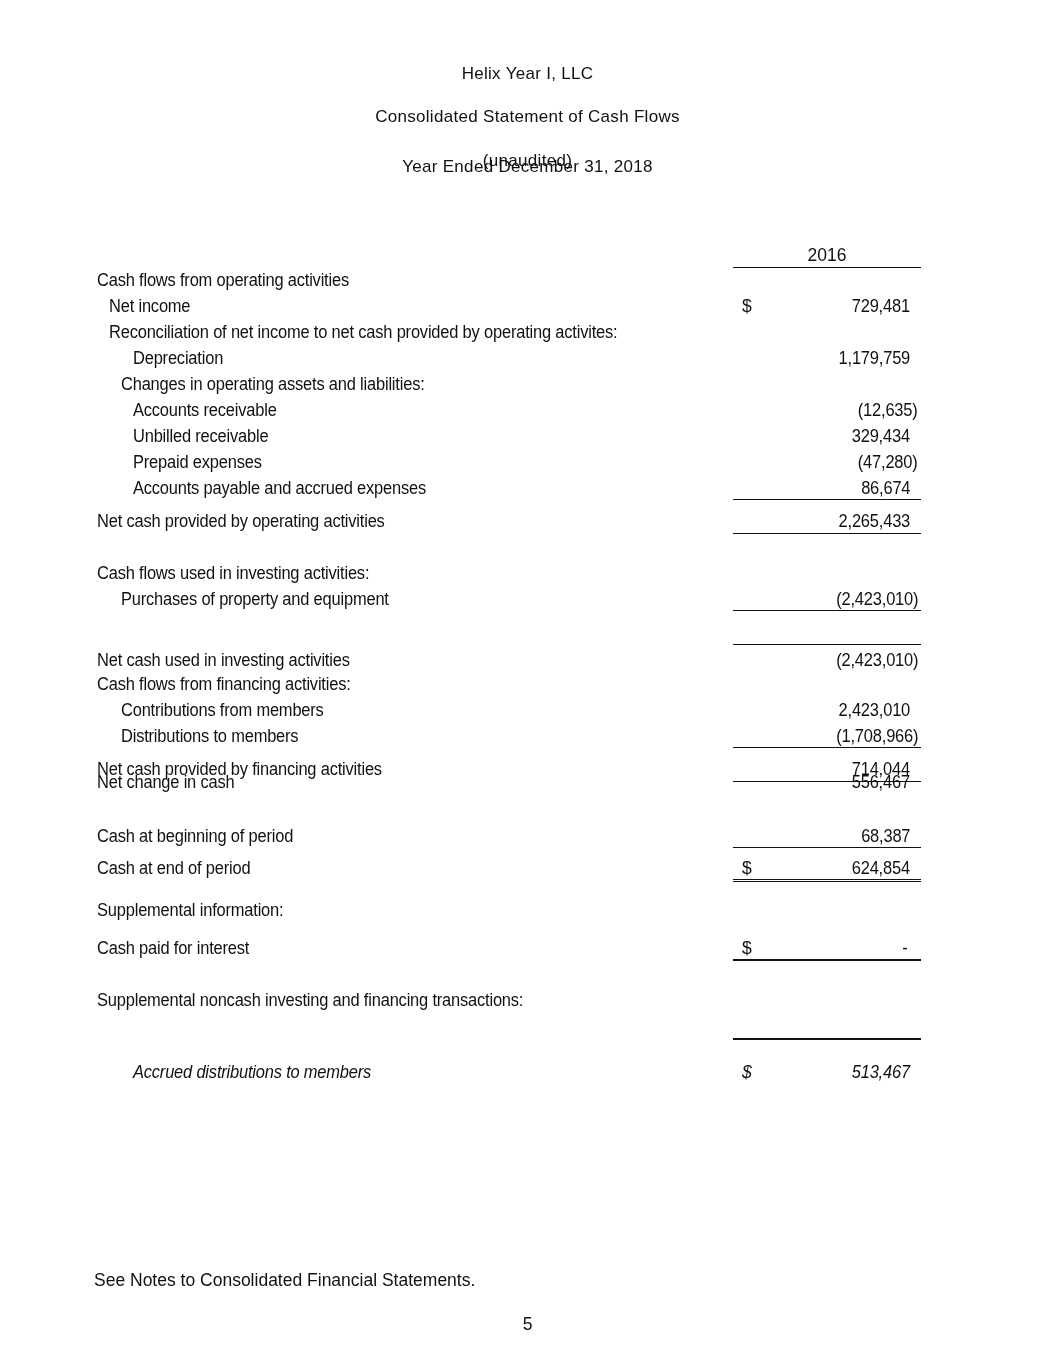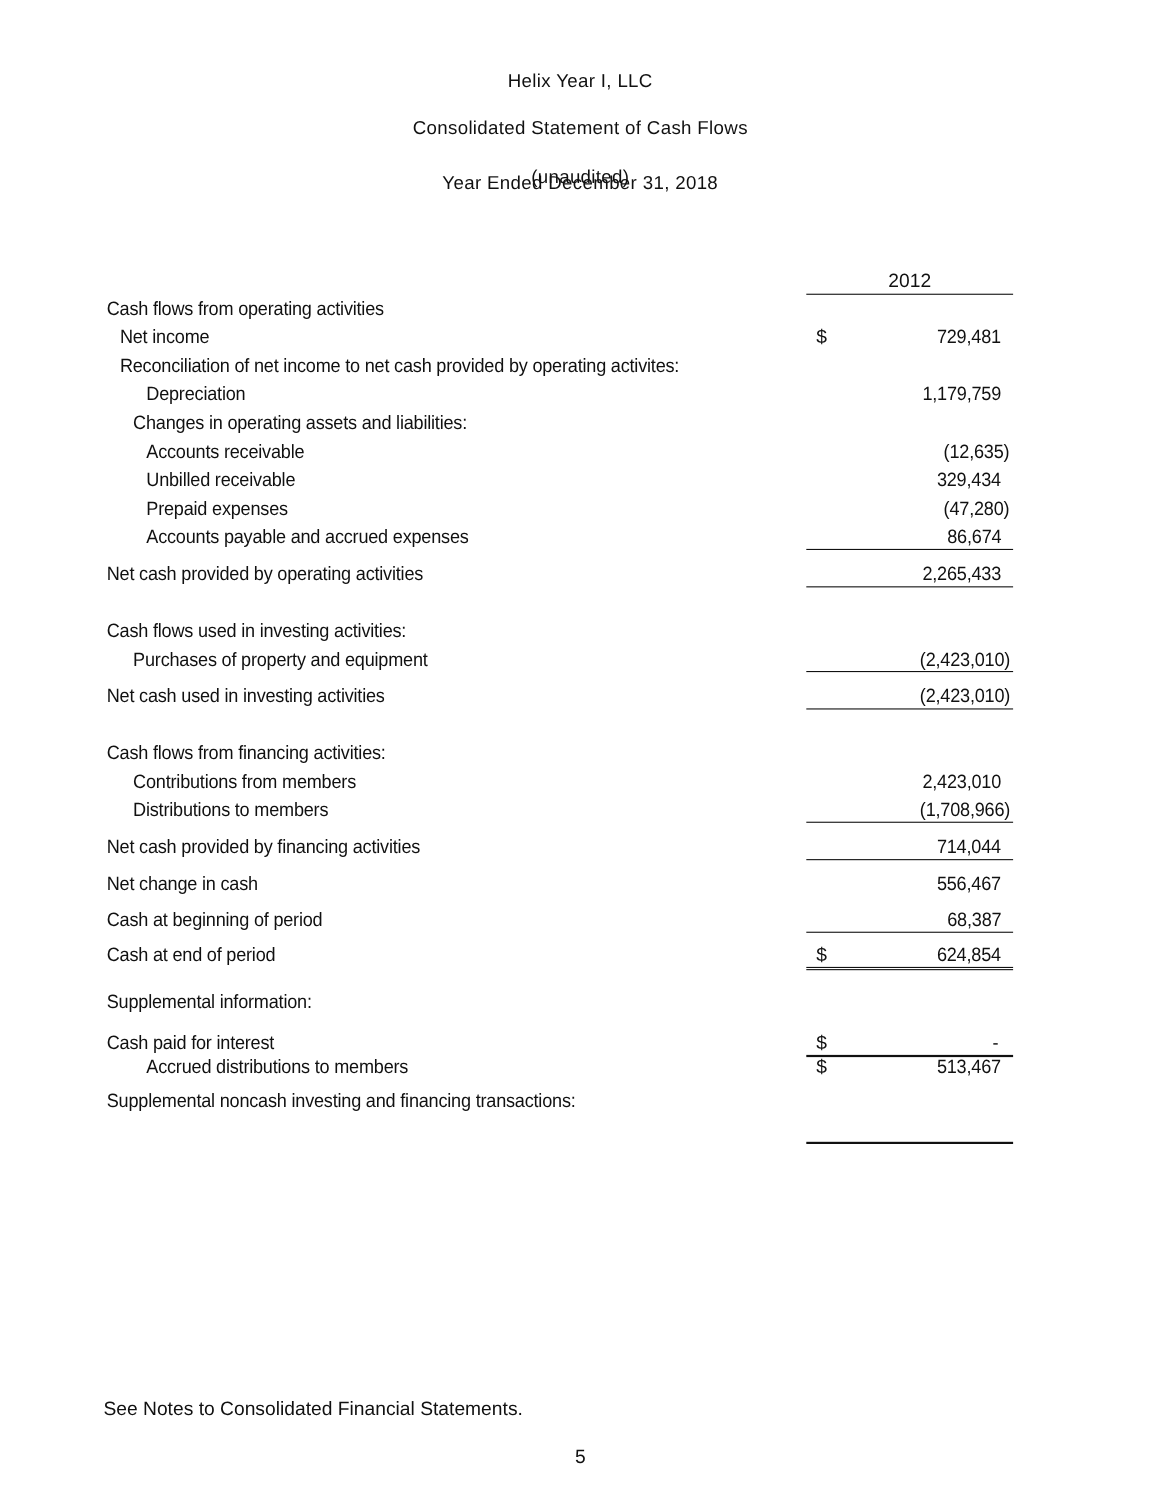--- a/index.html
+++ b/index.html
@@ -24,21 +24,21 @@
 </head>
 <body>
 
 <div>
   <div class="hdr" style="top:64px;">Helix Year I, LLC</div>
   <div class="hdr" style="top:107px;">Consolidated Statement of Cash Flows</div>
   <div class="hdr" style="top:129px;margin-top:28px;">Year Ended December 31, 2018</div>
   <div class="hdr" style="top:151px;">(unaudited)</div>
 </div>
 
-<div class="colhead">2012</div>
+<div class="colhead">2016</div>
 <div class="rule" style="top:267px;"></div>
 
 <div>
 
   <div class="row" style="top:270px;">
     <span class="label ind0">Cash flows from operating activities</span>
   </div>
   <div class="row" style="top:296px;">
     <span class="label ind1">Net income</span>
     <span class="dollar">$</span>
@@ -78,21 +78,21 @@
   <div class="rule" style="top:533px;"></div>
 
   <div class="row" style="top:563px;">
     <span class="label ind0">Cash flows used in investing activities:</span>
   </div>
   <div class="row" style="top:589px;">
     <span class="label ind2">Purchases of property and equipment</span>
     <span class="amt paren">(2,423,010)</span>
   </div>
   <div class="rule" style="top:610px;"></div>
-  <div class="row" style="top:622px;text-align:center;">
+  <div class="row" style="top:650px;text-align:center;">
     <span class="label ind0">Net cash used in investing activities</span>
     <span class="amt paren">(2,423,010)</span>
   </div>
   <div class="rule" style="top:644px;"></div>
 
   <div class="row" style="top:674px;">
     <span class="label ind0">Cash flows from financing activities:</span>
   </div>
   <div class="row" style="top:700px;">
     <span class="label ind2">Contributions from members</span>
@@ -102,21 +102,21 @@
     <span class="label ind2">Distributions to members</span>
     <span class="amt paren">(1,708,966)</span>
   </div>
   <div class="rule" style="top:747px;"></div>
   <div class="row" style="top:759px;">
     <span class="label ind0">Net cash provided by financing activities</span>
     <span class="amt">714,044</span>
   </div>
   <div class="rule" style="top:781px;"></div>
 
-  <div class="row" style="top:793px;">
+  <div class="row" style="top:772px;">
     <span class="label ind0">Net change in cash</span>
     <span class="amt">556,467</span>
   </div>
   <div class="row" style="top:826px;">
     <span class="label ind0">Cash at beginning of period</span>
     <span class="amt">68,387</span>
   </div>
   <div class="rule" style="top:847px;"></div>
   <div class="row" style="top:858px;">
     <span class="label ind0">Cash at end of period</span>
@@ -131,21 +131,21 @@
   <div class="row" style="top:938px;">
     <span class="label ind0">Cash paid for interest</span>
     <span class="dollar">$</span>
     <span class="amt" style="right:147px;">-</span>
   </div>
   <div class="rule thick" style="top:959px;"></div>
 
   <div class="row" style="top:990px;">
     <span class="label ind0">Supplemental noncash investing and financing transactions:</span>
   </div>
-  <div class="row" style="top:959px;">
+  <div class="row" style="top:1062px;font-style:italic;">
     <span class="label ind3">Accrued distributions to members</span>
     <span class="dollar">$</span>
     <span class="amt">513,467</span>
   </div>
   <div class="rule thick" style="top:1038px;"></div>
 </div>
 
 <div class="footer">See Notes to Consolidated Financial Statements.</div>
 <div class="pagenum">5</div>
 

